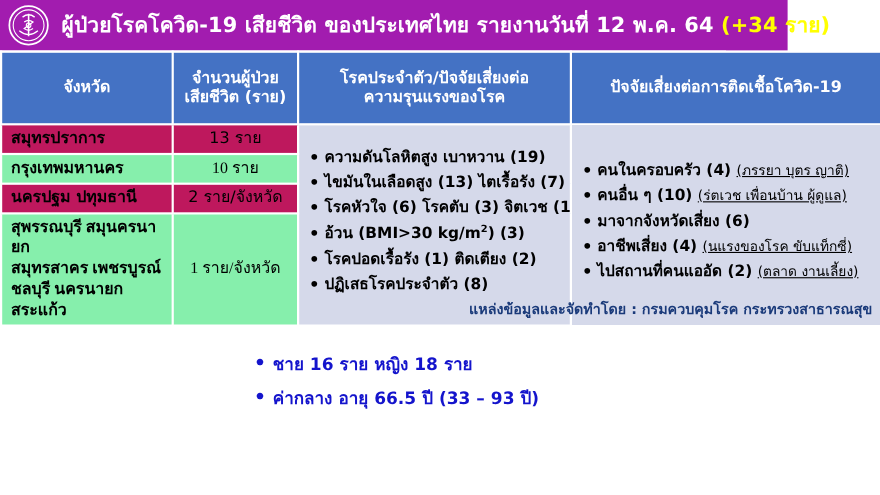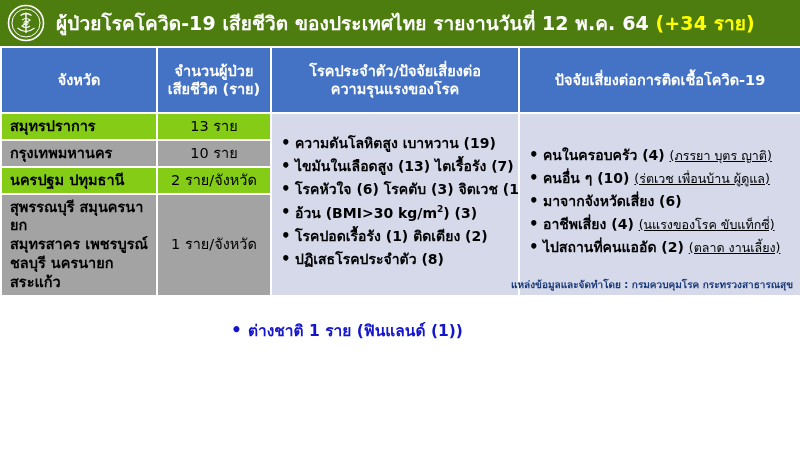--- a/index.html
+++ b/index.html
@@ -20,23 +20,23 @@
     width: 800px;
     height: 450px;
     background: #ffffff;
   }
 
   
   .header-bar {
     position: absolute;
     left: 0;
     top: 0;
-    width: 800px;
+    width: 716px;
     height: 46px;
-    background: #4d7c0f;
+    background: #a21caf;
     display: flex;
     align-items: center;
     box-sizing: border-box;
     padding-left: 6px;
   }
   .moph-logo {
     width: 40px;
     height: 40px;
     flex: 0 0 40px;
     position: relative;
@@ -87,22 +87,22 @@
     line-height: 1.25;
   }
   table.main-table td {
     border: 2px solid #ffffff;
     vertical-align: middle;
     font-size: 14.5px;
     color: #000000;
     padding: 3px 8px;
     line-height: 1.3;
   }
-  .row-shade td { background: #84cc16; }
-  .row-plain td { background: #a3a3a3; }
+  .row-shade td { background: #be185d; }
+  .row-plain td { background: #86efac; font-family: Liberation Serif, serif; }
 
   td.prov {
     font-weight: bold;
     text-align: left;
     padding-left: 8px;
   }
   td.count {
     text-align: center;
     font-weight: normal;
   }
@@ -145,21 +145,21 @@
   ul.blist li sup {
     font-size: 9px;
     vertical-align: super;
   }
 
   
   .source-note {
     position: absolute;
     right: 7px;
     bottom: 4px;
-    font-size: 10px;
+    font-size: 13px;
     color: #1a3a7a;
     font-weight: bold;
     white-space: nowrap;
   }
   td.bullets.has-src { position: relative; }
 
   
   .summary {
     position: absolute;
     left: 231px;
@@ -286,17 +286,18 @@
             <span class="pline">ชลบุรี นครนายก  สระแก้ว</span>
           </td>
           <td class="count">1 ราย/จังหวัด</td>
         </tr>
       </tbody>
     </table>
   </div>
 
   <div class="summary">
     <ul>
-      <li>ต่างชาติ 1 ราย (ฟินแลนด์ (1))</li>
+      <li>ชาย 16 ราย หญิง 18 ราย</li>
+      <li>ค่ากลาง อายุ 66.5 ปี (33 – 93 ปี)</li>
     </ul>
   </div>
 
 </div>
 
 </body></html>

